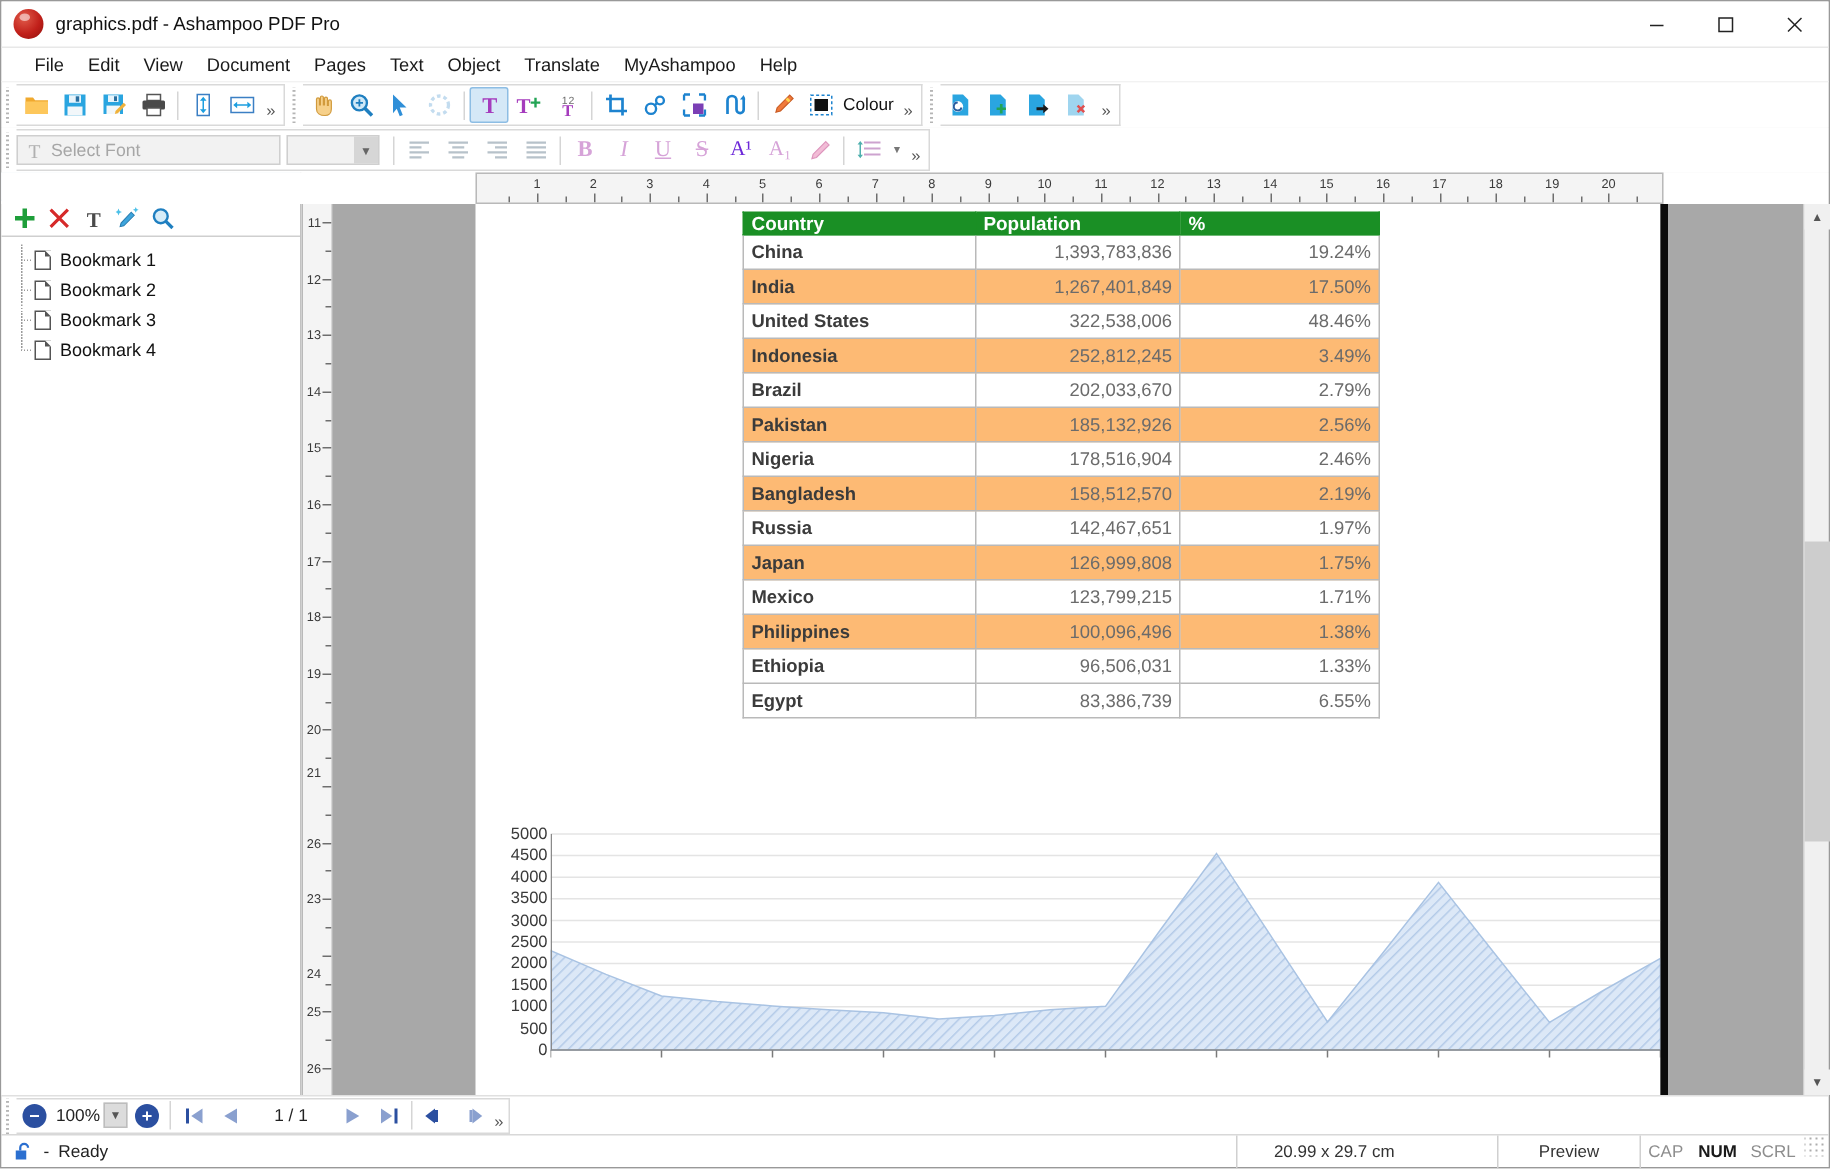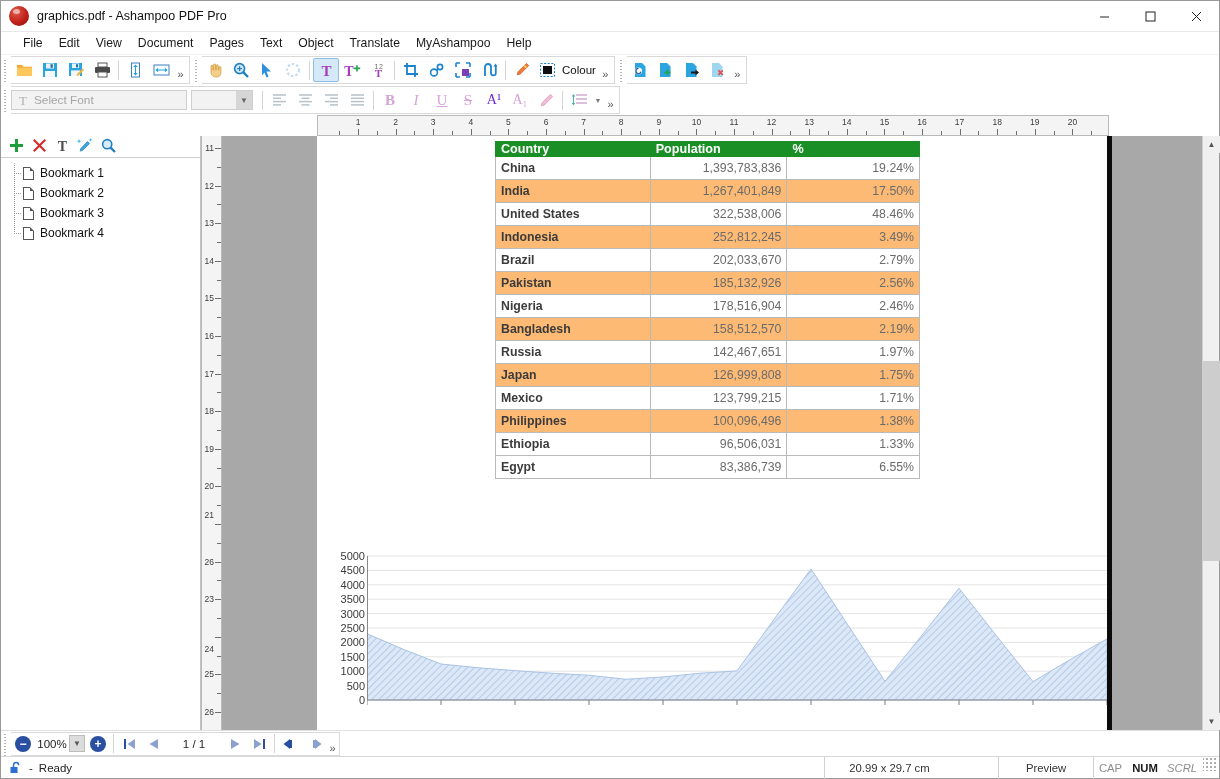--- a/index.html
+++ b/index.html
@@ -269,21 +269,21 @@
   }
   .status-right {
     display: flex; align-items: stretch; margin-left: auto; height: 22px;
   }
   .sb-cell {
     border-left: 1px solid #d0d0d0; display: flex; align-items: center;
     justify-content: center; font-size: 11.3px; color: #333; padding: 0 8px;
   }
   .sb-cap { color: #8d8d8d; }
   .sb-num { color: #1a1a1a; font-weight: 700; }
-  .sb-scrl { color: #8d8d8d; font-style: italic; }
+  .sb-scrl { color: #8d8d8d; }
 
   
   .bottombar {
     height: 26px; min-height: 26px; background: #ffffff;
     display: flex; align-items: center; border-top: 1px solid #e0e0e0;
   }
   .nav-group {
     display: flex; align-items: center; height: 24px;
     border: 1px solid #d9d9d9; border-left: none;
   }

